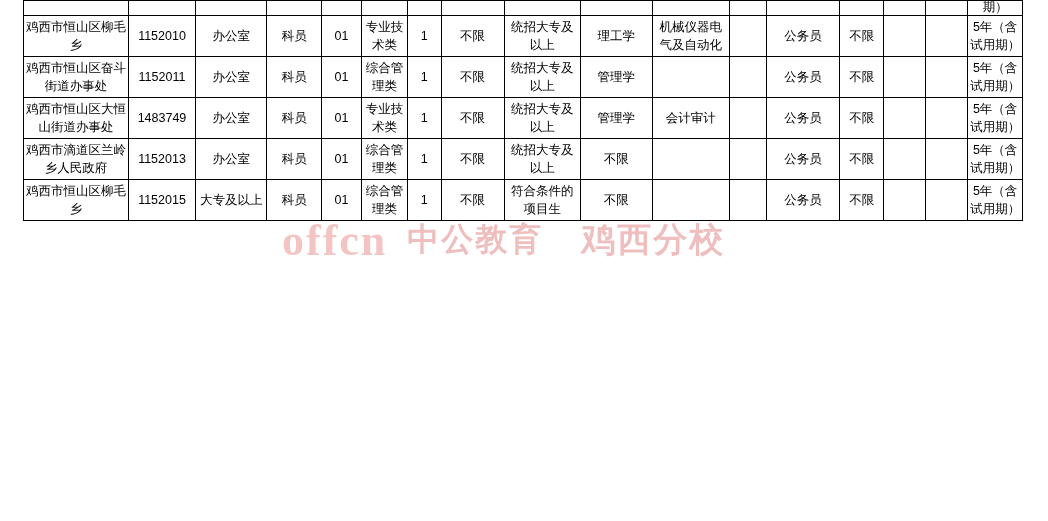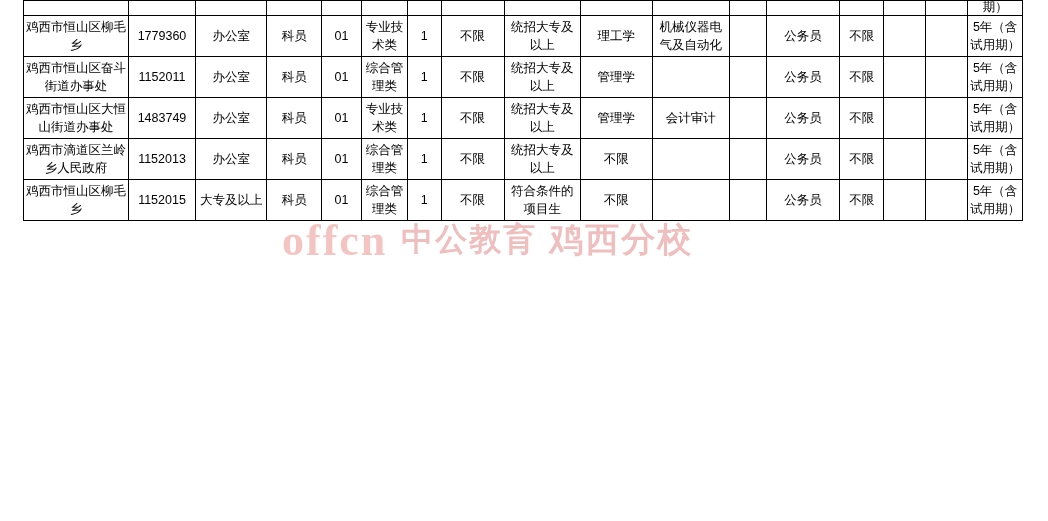--- a/index.html
+++ b/index.html
@@ -32,30 +32,30 @@
     align-items: center;
     font-size: 40px;
     letter-spacing: 2px;
     font-weight: bold;
     opacity: 0.30;
   }
   .wm-offcn {
     color: #d8403a;
     font-family: "Liberation Serif", serif;
     font-size: 44px;
-    margin-right: 14px;
+    margin-right: 20px;
   }
   .wm-cn {
     color: #c9302c;
     font-size: 32px;
   }
   .wm-branch {
     color: #c9302c;
     font-size: 34px;
-    margin-left: 12px;
+    margin-left: 38px;
   }
   table.grid {
     border-collapse: collapse;
     table-layout: fixed;
     width: 1000px;
     margin-left: 23px;
     position: relative;
     z-index: 10;
   }
   table.grid td {
@@ -133,21 +133,21 @@
       <td></td>
       <td></td>
       <td></td>
       <td></td>
       <td></td>
       <td>期）</td>
     </tr>
 
     <tr>
       <td class="unit">鸡西市恒山区柳毛乡</td>
-      <td>1779360</td>
+      <td>1152010</td>
       <td>办公室</td>
       <td>科员</td>
       <td>01</td>
       <td class="vline">专业技术类</td>
       <td>1</td>
       <td>不限</td>
       <td>统招大专及以上</td>
       <td>理工学</td>
       <td>机械仪器电气及自动化</td>
       <td></td>

